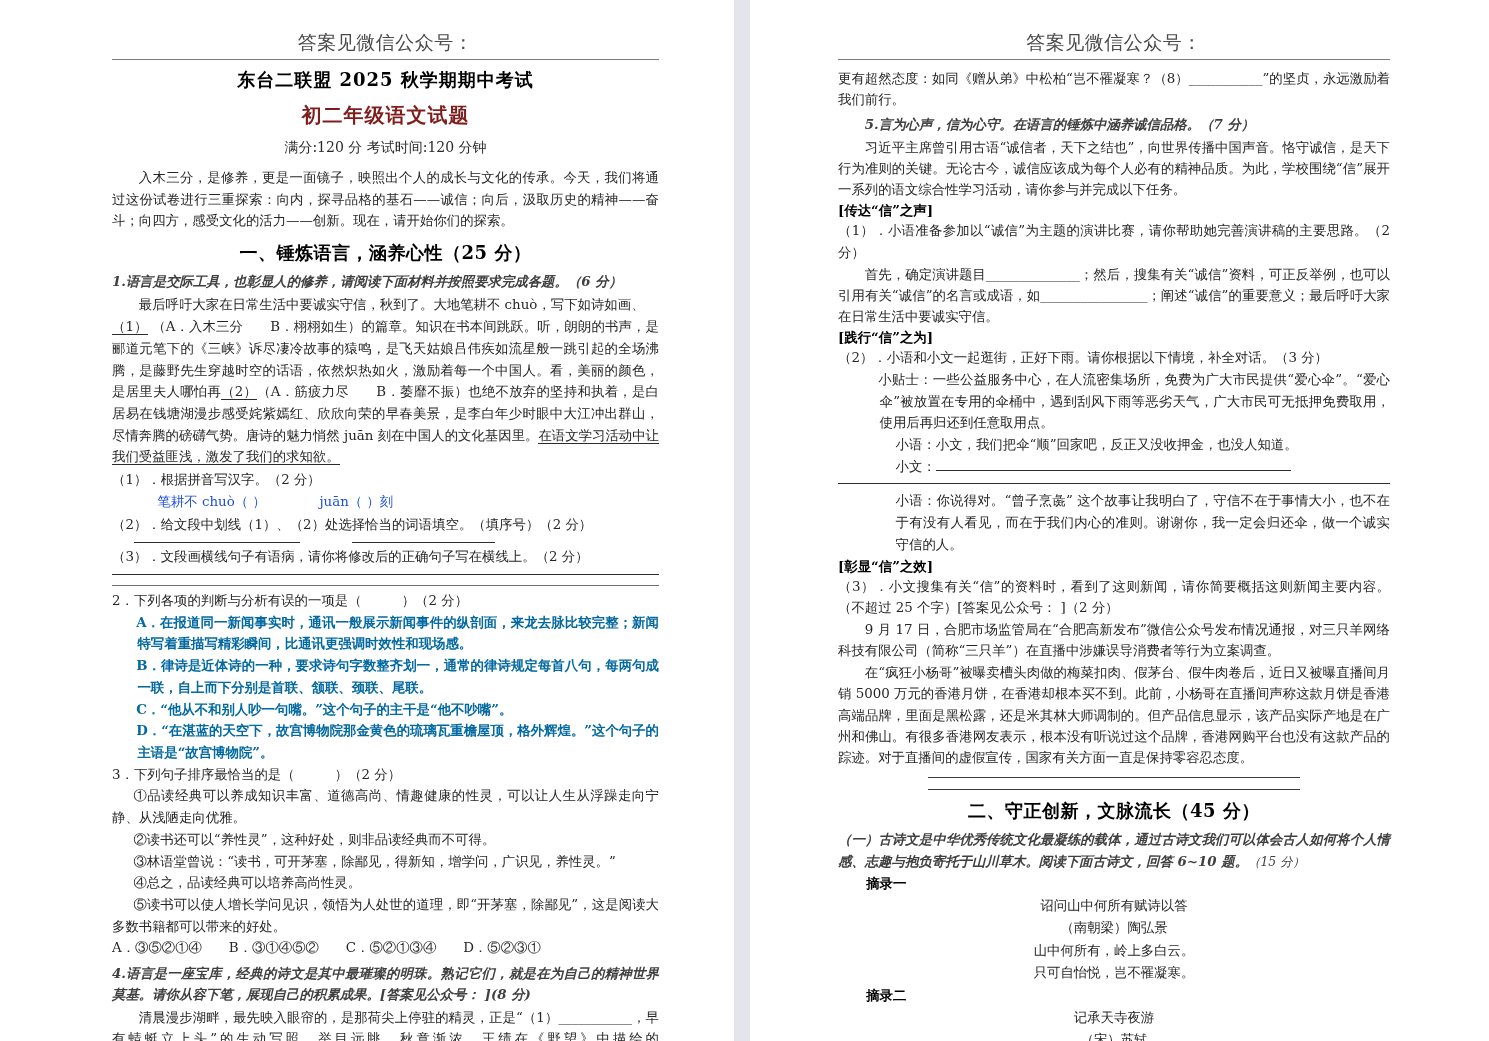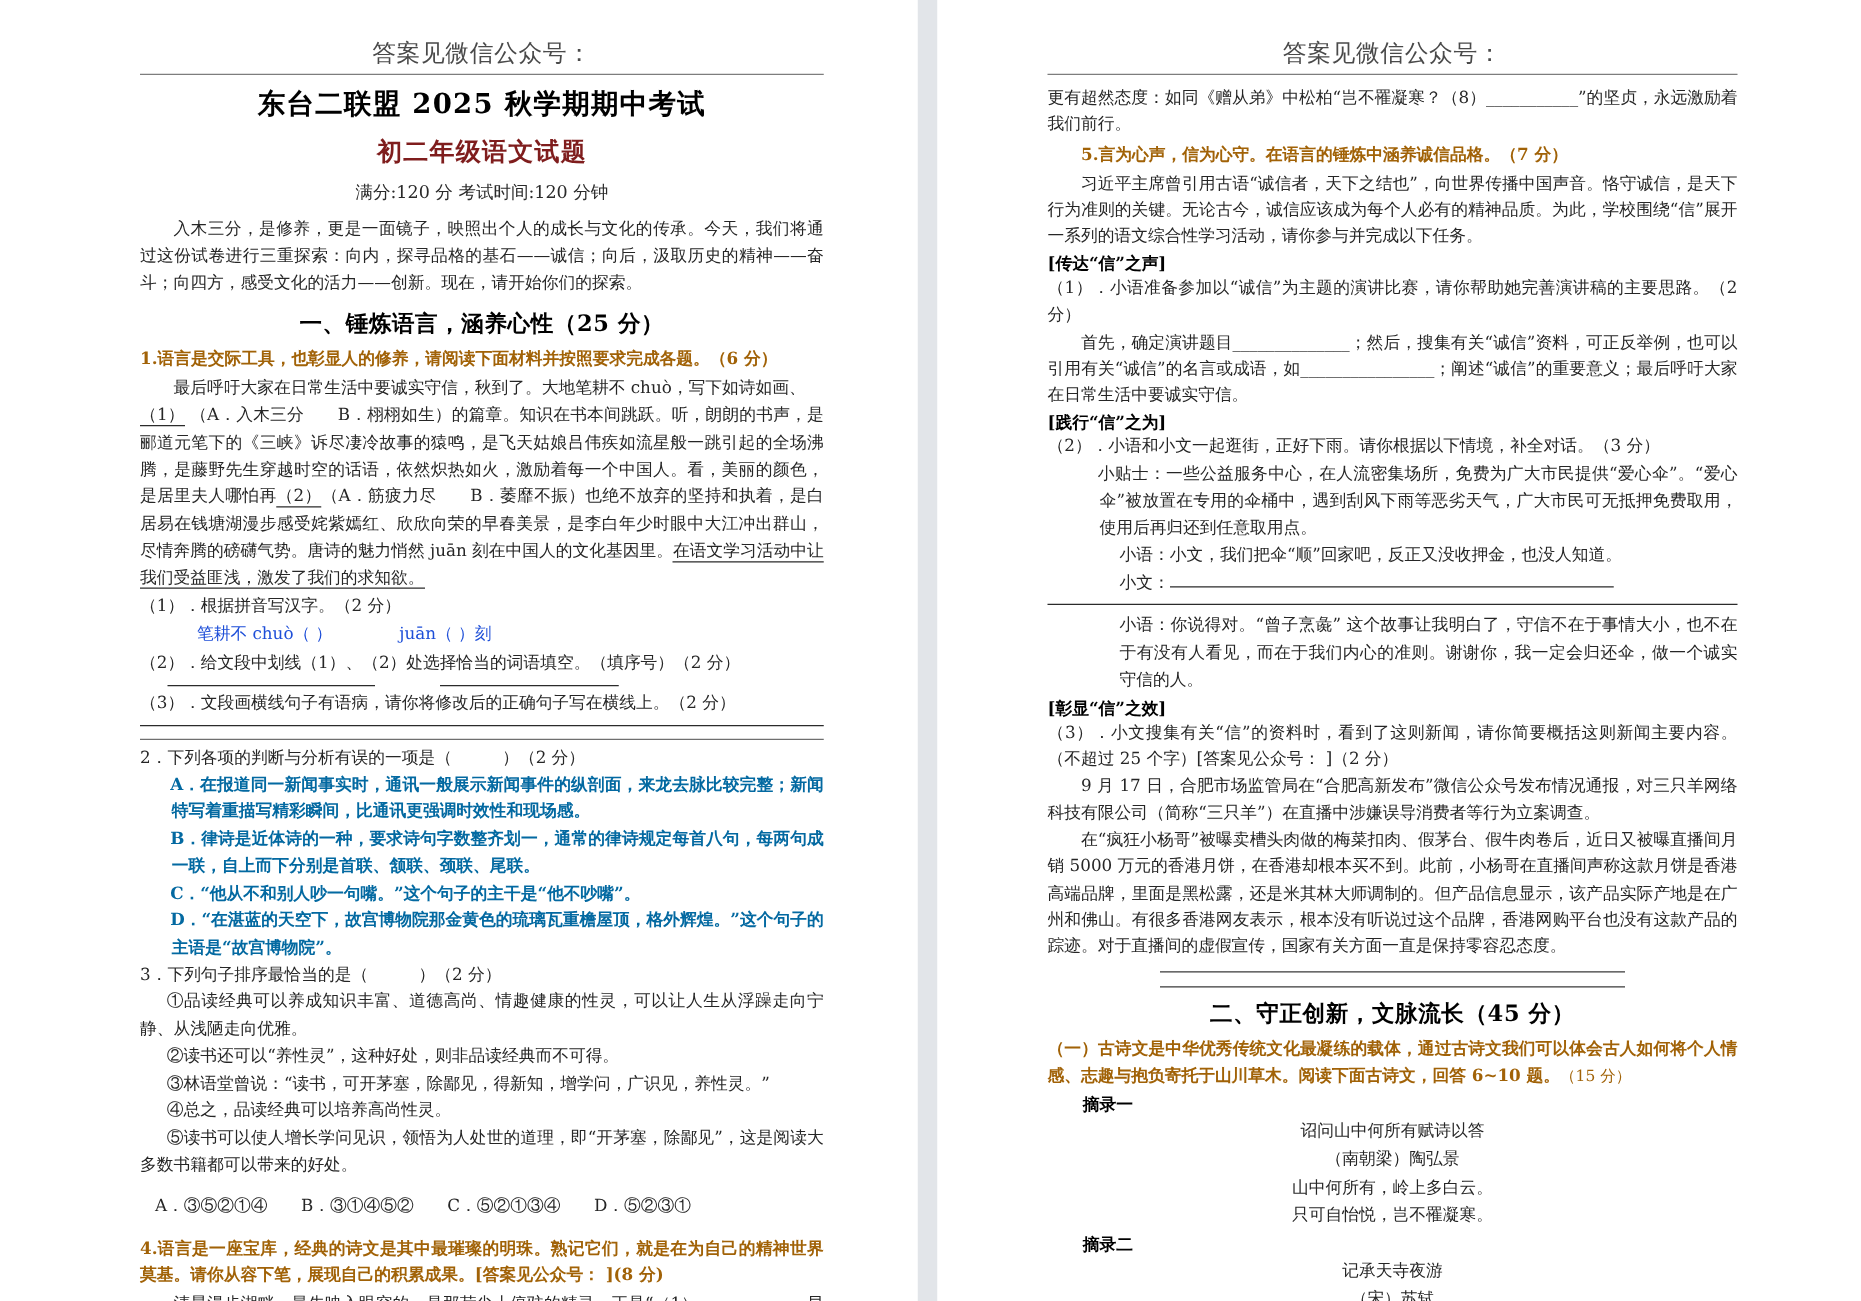--- a/index.html
+++ b/index.html
@@ -33,21 +33,21 @@
     font-size:19px;
     color:#4a4a4a;
     letter-spacing:.5px;
     margin:0 0 3px 0;
     font-family:"DejaVu Serif","Liberation Serif",serif;
   }
   .rule-top{border-top:1.4px solid #7d7d7d;margin:0 0 8px 0;height:0;}
 
   .title-main{
     text-align:center;
-    font-size:22px;
+    font-size:18px;
     font-weight:bold;
     margin:6px 0 2px 0;
     letter-spacing:1px;
     color:#000;
   }
   .title-sub{
     text-align:center;
     font-size:20px;
     font-weight:bold;
     margin:10px 0 4px 0;
@@ -78,43 +78,44 @@
     font-weight:bold;
     margin:9px 0 6px 0;
     color:#000;
     letter-spacing:.5px;
   }
   .q-head{
     font-size:13.4px;
     font-weight:bold;
     margin:4px 0 1px 0;
     line-height:1.6;
-    color:#a16207;
-    text-align:justify;
+    color:#404040;
+    text-align:justify;
+    font-style:italic;
   }
   .q-head.indented{text-indent:2em;}
   .sub-q{
     font-size:13.4px;
     line-height:1.62;
     margin:0;
     color:#262626;
     text-align:justify;
   }
   .opt{
     font-size:13.4px;
     line-height:1.62;
     margin:0;
     padding-left:1.9em;
     text-indent:-0.1em;
     color:#0369a1;
     text-align:justify;
     font-weight:bold;
   }
   .opt-row{
-    font-size:13.4px;line-height:1.62;margin:12px;color:#262626;
+    font-size:13.4px;line-height:1.62;margin:0;color:#262626;
   }
   .numbered{
     font-size:13.4px;line-height:1.62;margin:0;color:#262626;
     text-indent:1.6em;text-align:justify;
   }
   .pinyin-row{
     font-size:13.4px;line-height:1.7;margin:0;padding-left:3.4em;color:#1d4ed8;
   }
   .fillrule{
     border-bottom:1.2px solid #2b2b2b;

